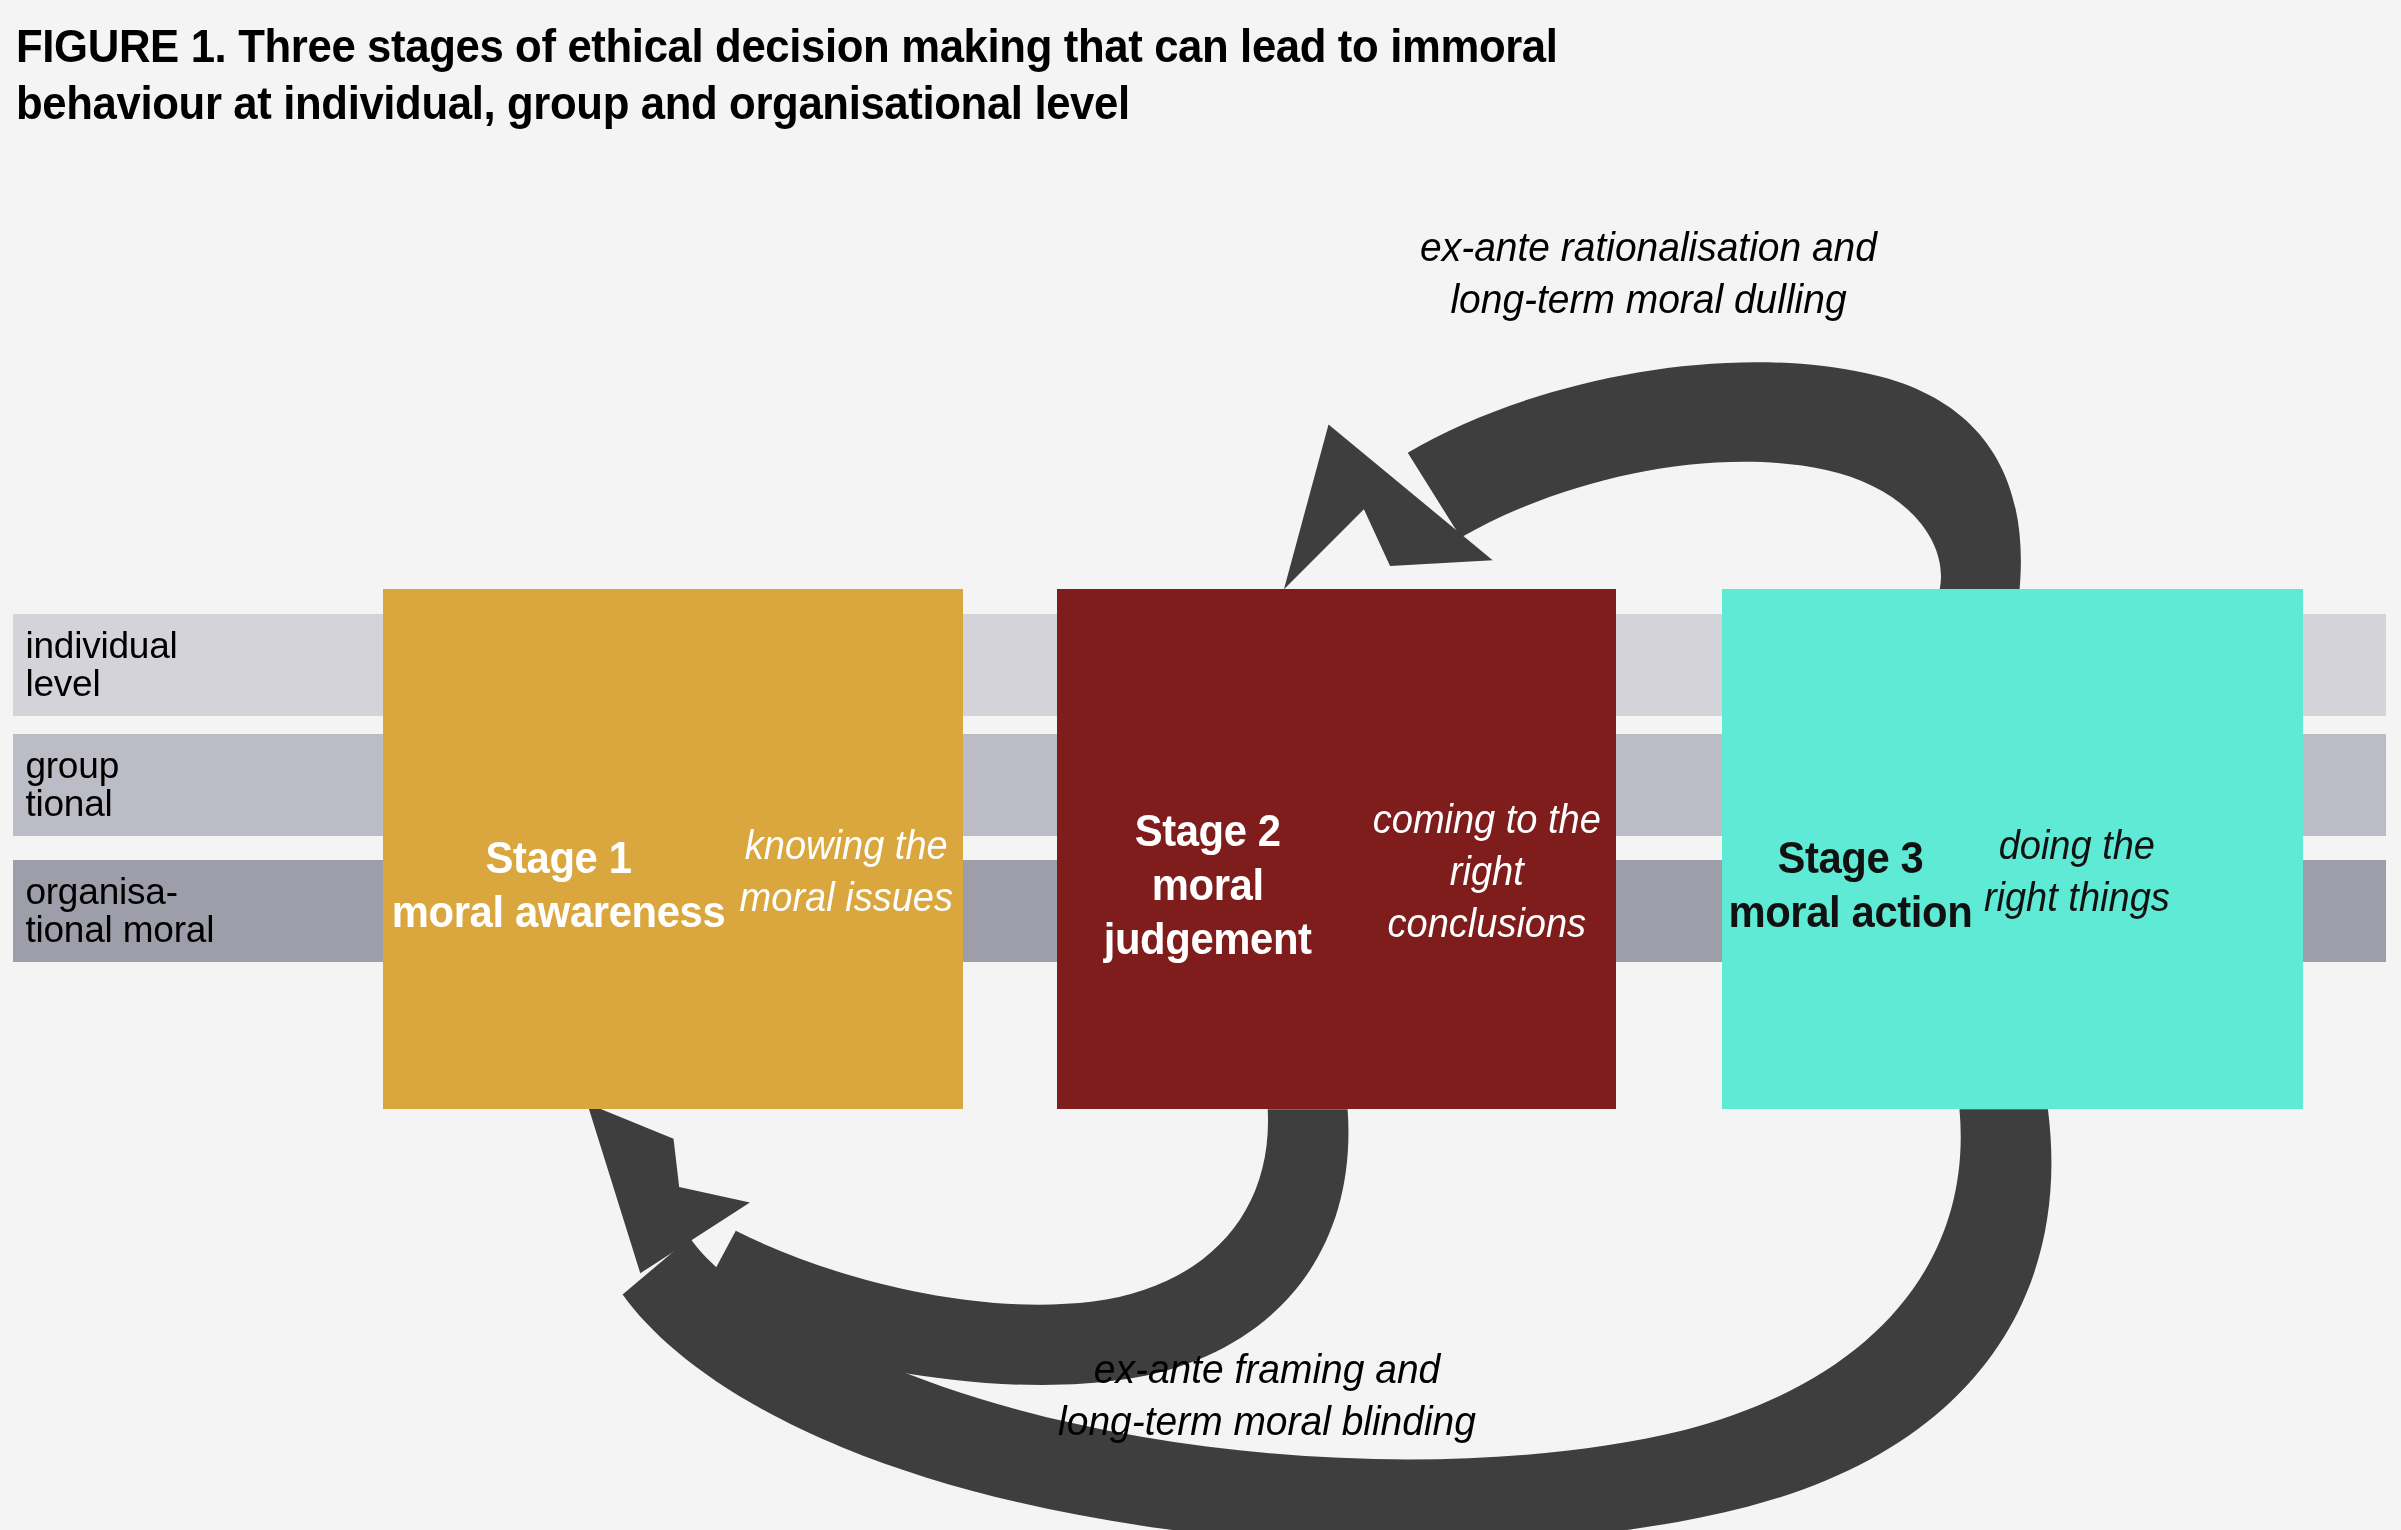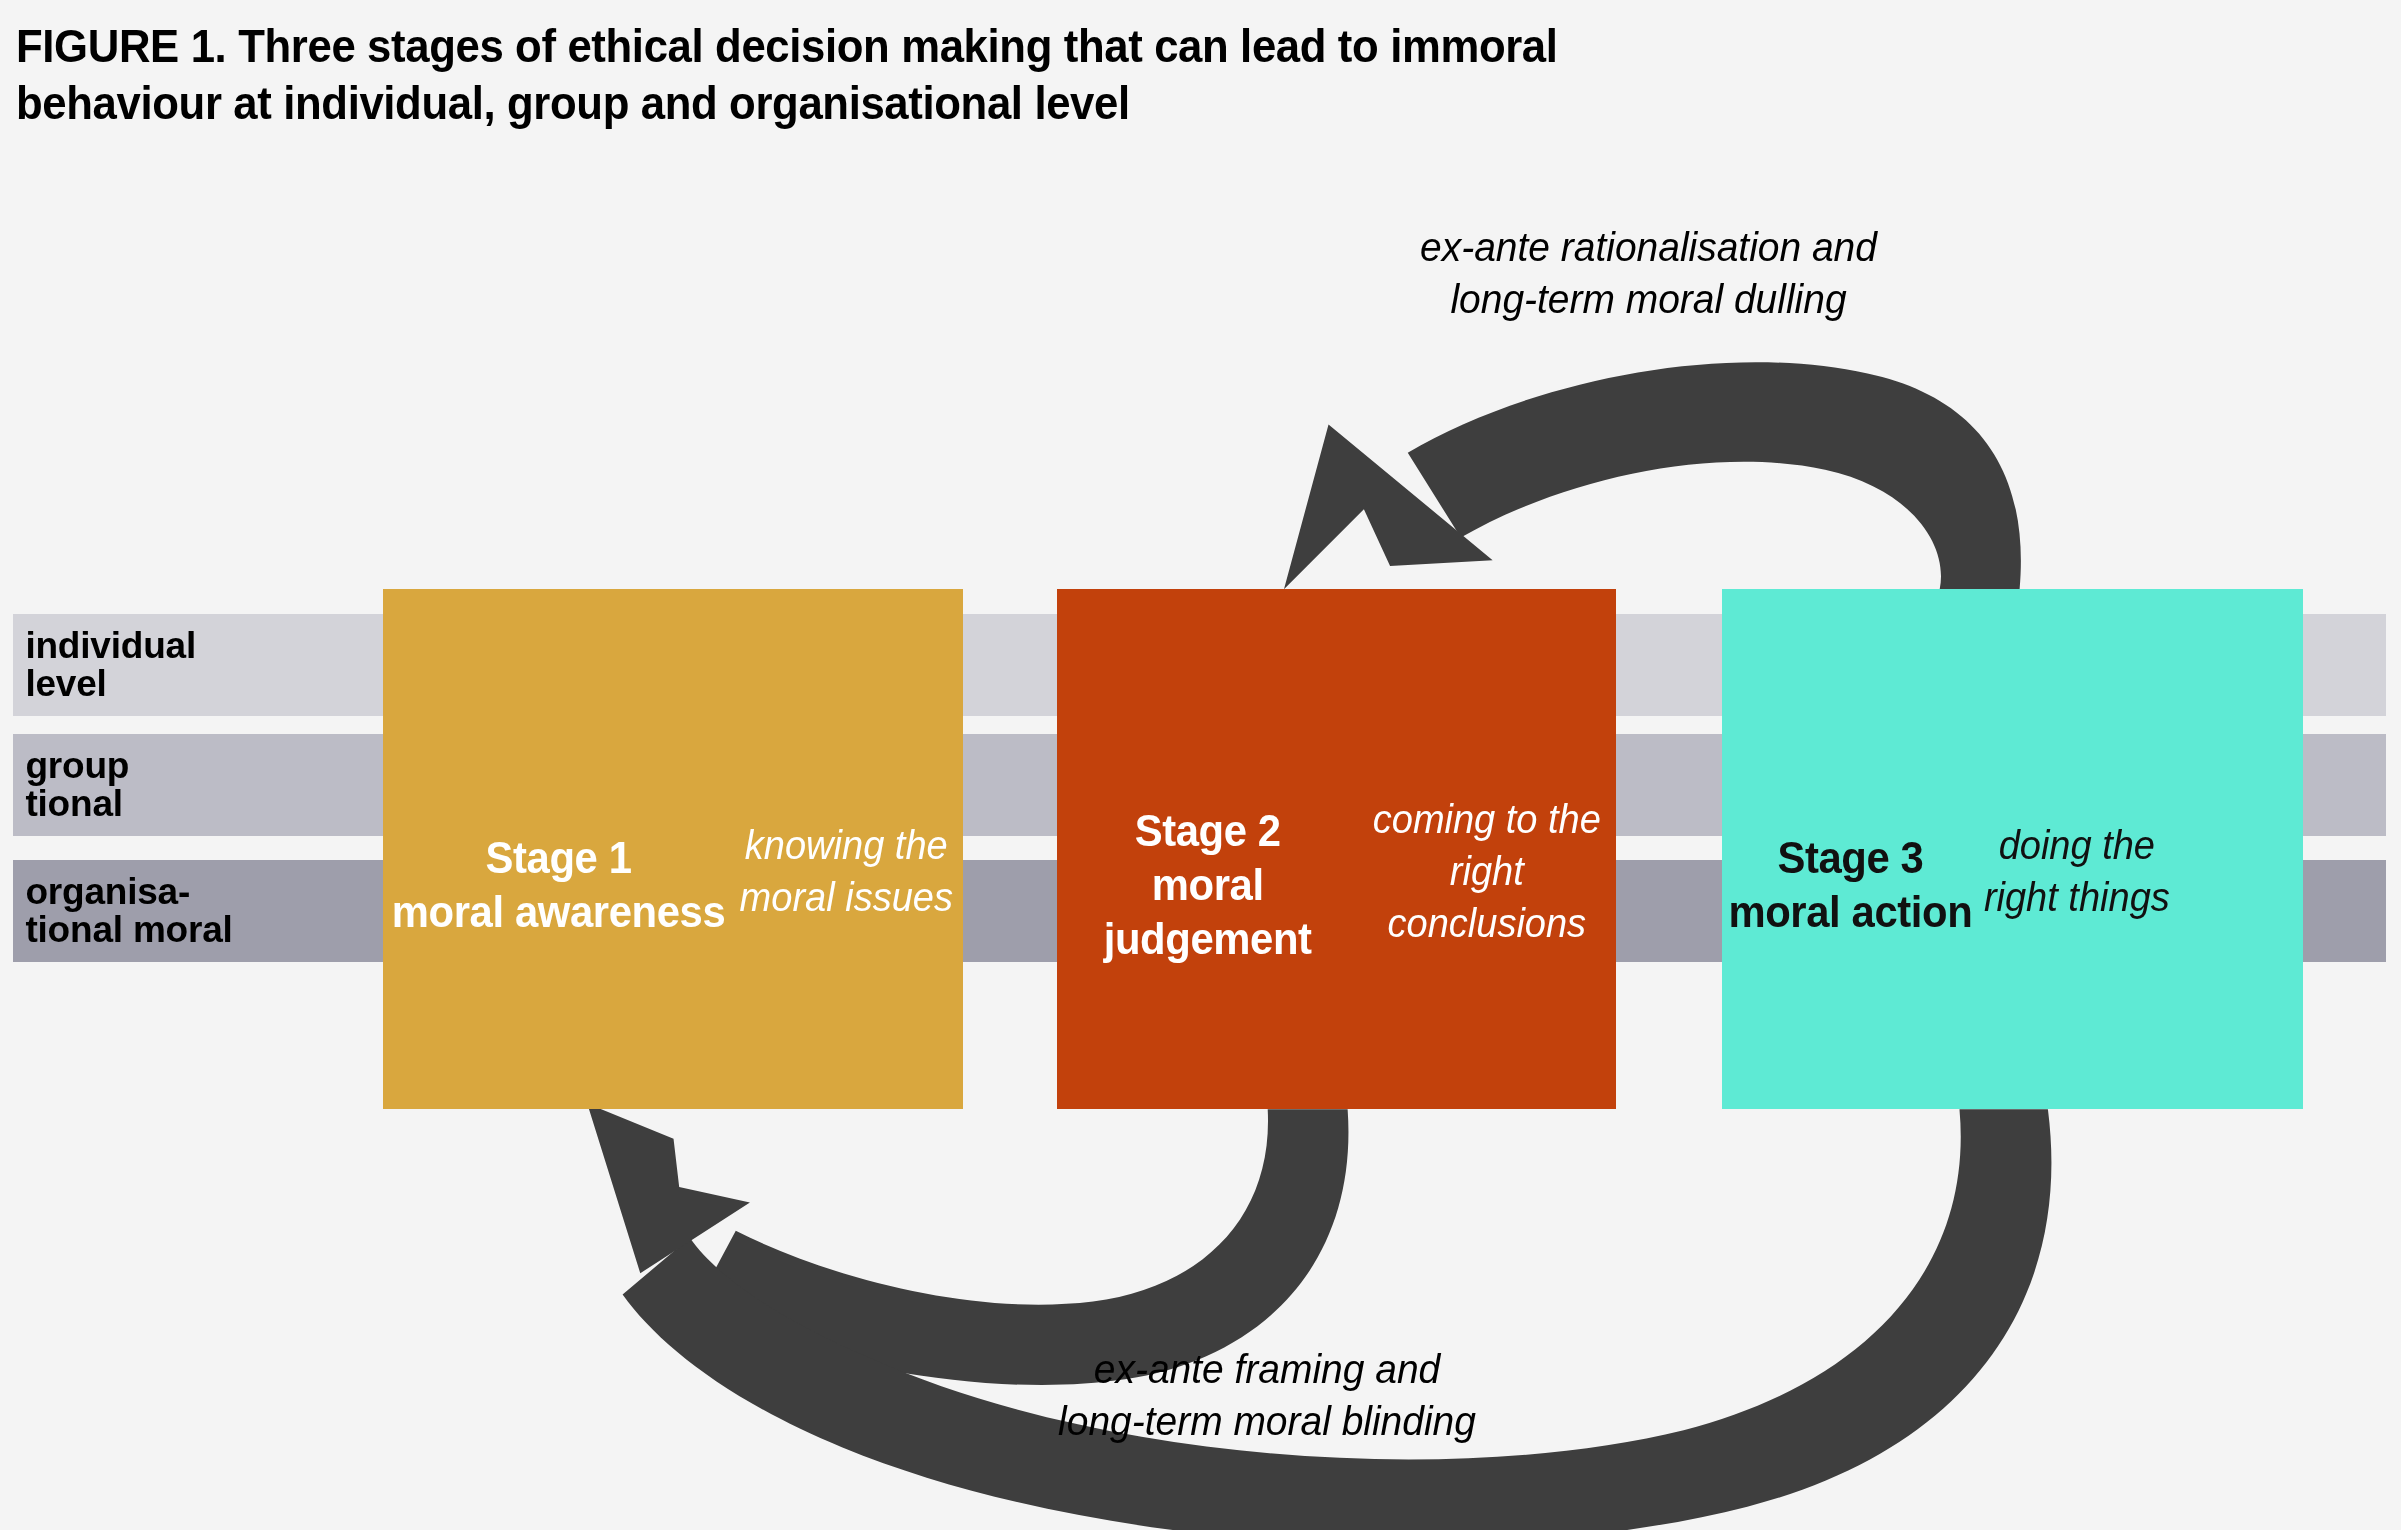--- a/index.html
+++ b/index.html
@@ -39,21 +39,21 @@
     width: 2373px;
     height: 102px;
     box-sizing: border-box;
   }
   .level-band .band-label {
     position: absolute;
     left: 12.7px;
     top: 50%;
     transform: translateY(-50%);
     font-family: "Liberation Sans", sans-serif;
-    font-weight: bold;
+    font-weight: normal;
     font-size: 37px;
     line-height: 1.04;
     color: #000000;
     white-space: pre-line;
     letter-spacing: -0.2px;
   }
   #band-individual { top: 614px;  background: #d3d3d9; }
   #band-group      { top: 734px; background: #bcbcc6; }
   #band-org        { top: 860px; background: #9e9eab; }
 
@@ -90,21 +90,21 @@
     font-family: "Liberation Sans", sans-serif;
     font-style: italic;
     font-weight: normal;
     font-size: 40px;
     line-height: 1.3;
     white-space: pre-line;
     transform: scaleX(0.95);
   }
 
   #stage-1 { left: 383px;  width: 580px;  background: #d9a73e; }
-  #stage-2 { left: 1057px; width: 559px;  background: #c2410c; }
+  #stage-2 { left: 1057px; width: 559px;  background: #7f1d1d; }
   #stage-3 { left: 1722px; width: 581px;  background: #5eead4; }
 
   #stage-1 .stage-title, #stage-1 .stage-sub,
   #stage-2 .stage-title, #stage-2 .stage-sub { color: #ffffff; }
   #stage-3 .stage-title, #stage-3 .stage-sub { color: #111111; }
 
   .stage-title { margin-top: 72px; }
   .stage-sub   { margin-top: 44px; }
 
   

